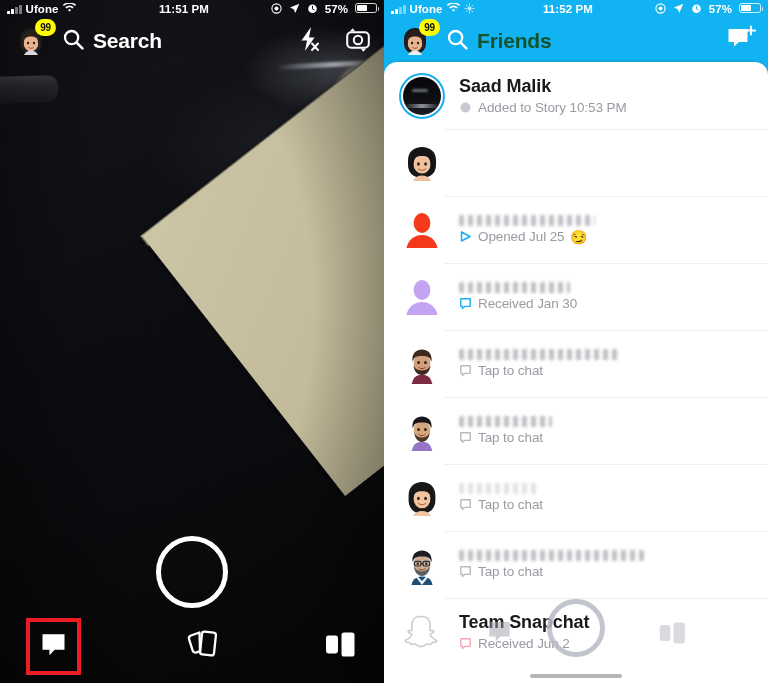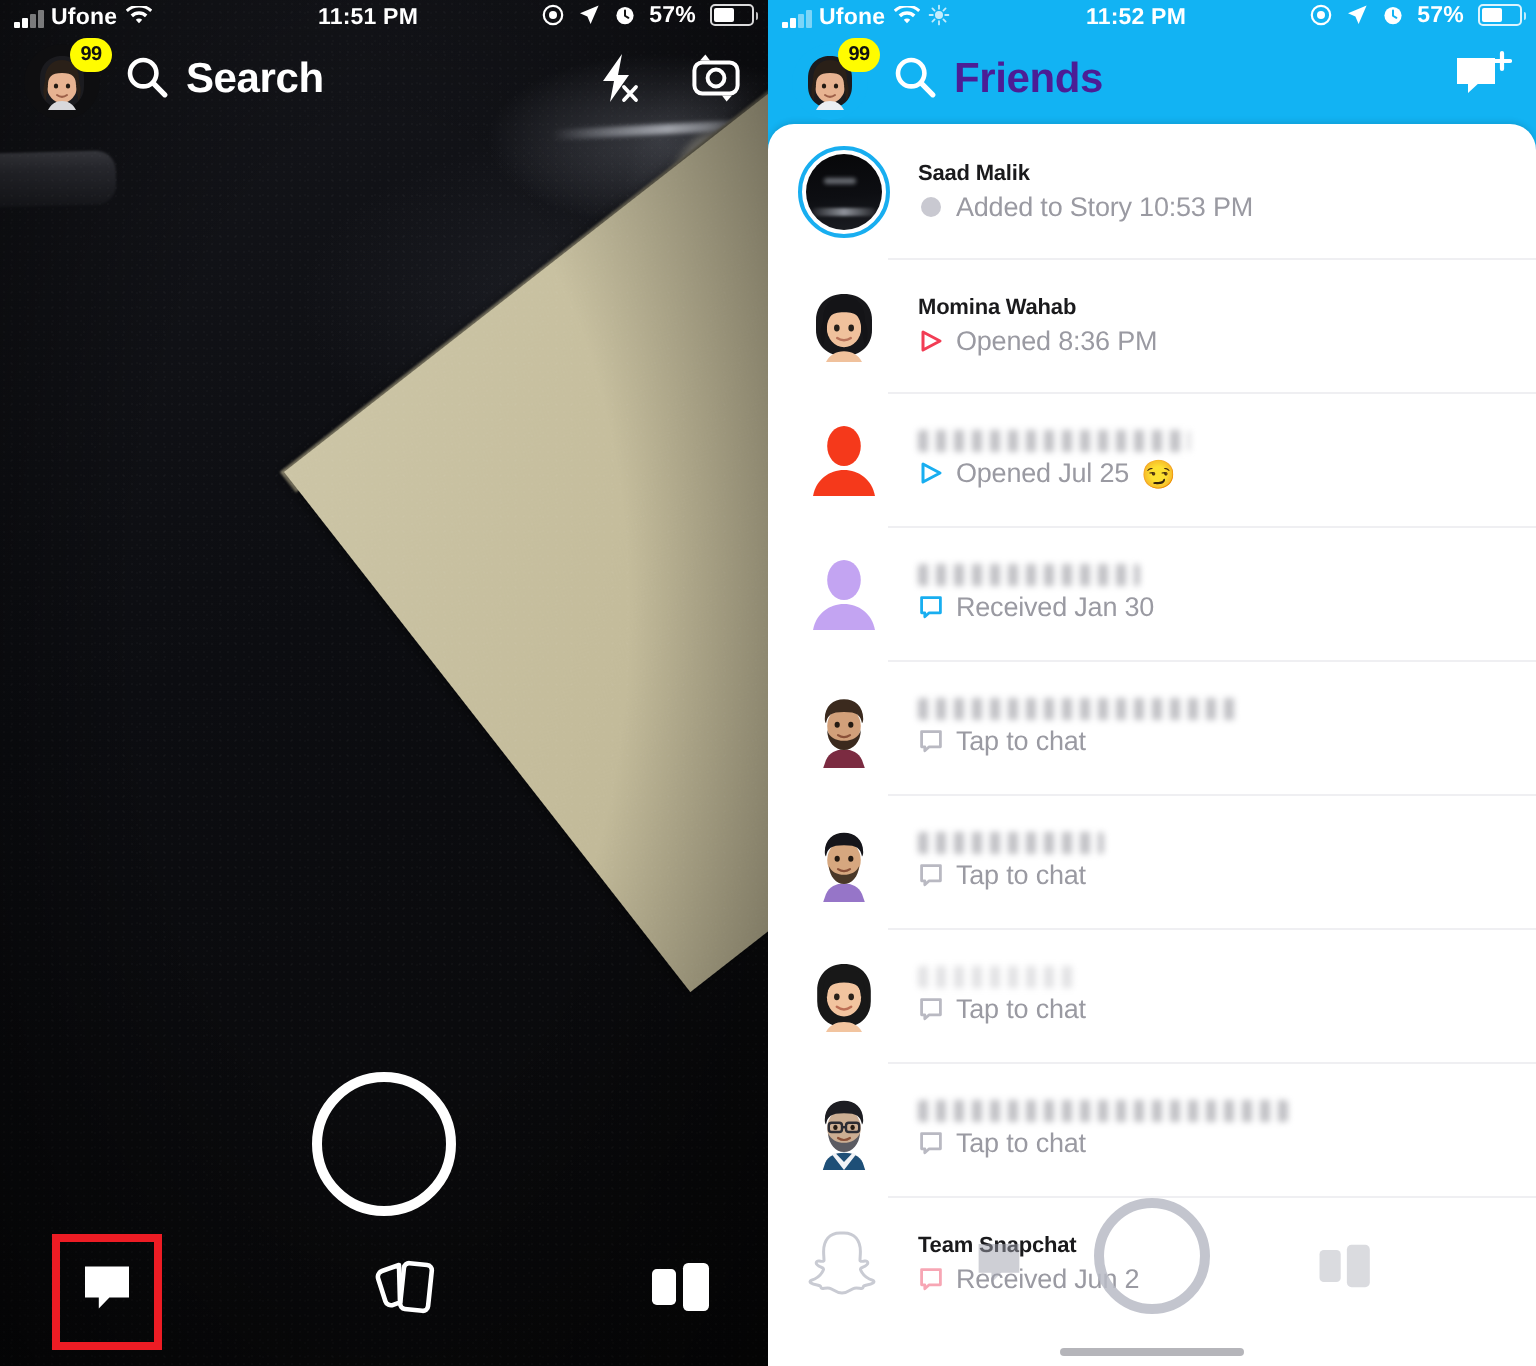--- a/index.html
+++ b/index.html
@@ -82,40 +82,40 @@
     width:72px; height:72px; border:5px solid #fff; border-radius:50%; z-index:20; }
   .cam-bottom { position:absolute; bottom:0; left:0; right:0; height:74px;
     display:flex; align-items:center; justify-content:space-between; padding:0 26px; z-index:20; }
   .hl-box { border:4px solid #ED1C24; padding:9px 10px; display:flex; align-items:center;
     justify-content:center; }
 
   
   .friends { position:absolute; inset:0; background:#12B3F3; }
   .fr-topbar { position:absolute; top:18px; left:0; right:0; height:46px;
     display:flex; align-items:center; padding:0 12px; z-index:20; }
-  .fr-title { color:#4c1d95; font-size:21px; font-weight:bold; letter-spacing:-.2px; }
+  .fr-title { color:#14532d; font-size:21px; font-weight:bold; letter-spacing:-.2px; }
   .fr-card { position:absolute; top:62px; left:0; right:0; bottom:0;
     background:#fff; border-radius:13px 13px 0 0; overflow:hidden;
     box-shadow:0 -1px 3px rgba(0,0,0,.12); }
   .row { position:relative; display:flex; align-items:center; height:67px; padding:0 0 0 14px; }
   .row + .row::before { content:""; position:absolute; left:60px; right:0; top:0; height:1px;
     background:#EFEFF2; }
   .row-av { width:47px; height:47px; flex:0 0 47px; position:relative;
     display:flex; align-items:center; justify-content:center; }
   .story-ring { border:2.5px solid #18AEF0; border-radius:50%; padding:2px; }
   .thumb { width:38px; height:38px; border-radius:50%; overflow:hidden;
     background:linear-gradient(175deg,#070709 0%,#0d0e12 55%,#1b1d22 100%); position:relative; }
   .thumb::after { content:""; position:absolute; left:3px; right:3px; bottom:7px; height:4px;
     background:linear-gradient(90deg,rgba(255,255,255,.05),rgba(225,230,240,.6),rgba(255,255,255,.05));
     filter:blur(.7px); border-radius:2px; }
   .thumb::before { content:""; position:absolute; left:9px; top:12px; width:16px; height:3px;
     background:rgba(220,226,238,.45); filter:blur(1px); border-radius:2px; }
   .row-txt { margin-left:14px; display:flex; flex-direction:column; justify-content:center; gap:3px;
     flex:1; min-width:0; }
-  .row-name { font-size:11px; color:#1A1A1C; font-weight:bold; letter-spacing:-.1px;
+  .row-name { font-size:18px; color:#1A1A1C; font-weight:bold; letter-spacing:-.1px;
     white-space:nowrap; overflow:hidden; }
   .row-blur { height:11px; border-radius:2px; opacity:.55;
     background:repeating-linear-gradient(90deg,#8d8d95 0 5px, #ffffff 5px 9px);
     filter:blur(1.6px); }
   .row-sub { display:flex; align-items:center; gap:6px; font-size:13.5px; color:#9A9AA2;
     letter-spacing:-.1px; }
   .emoji { font-size:14px; }
 
   
   .gl { flex:0 0 auto; display:inline-flex; }
@@ -379,31 +379,20 @@
               <ellipse cx="22" cy="23" rx="8.6" ry="9.6" fill="#f0c19c"></ellipse>
               <path d="M11.6 18.6C11.6 11 16.4 7 22 7s10.4 4 10.4 11.6c0 2.4-.6 3.6-1.8 3.9 0-4.8-1.8-7.4-8.6-7.4s-8.6 2.6-8.6 7.4c-1.2-.3-1.8-1.5-1.8-3.9z" fill="#141417"></path>
               <path d="M12 19c-2 3-2.4 9-.4 12.6L13.5 23z" fill="#141417"></path>
               <path d="M32 19c2 3 2.4 9 .4 12.6L30.5 23z" fill="#141417"></path>
               <ellipse cx="18.4" cy="23" rx="1.4" ry="1.7" fill="#26201a"></ellipse>
               <ellipse cx="25.6" cy="23" rx="1.4" ry="1.7" fill="#26201a"></ellipse>
               <path d="M18.6 28c2 1.5 4.8 1.5 6.8 0" stroke="#b9735a" stroke-width="1.2" fill="none" stroke-linecap="round"></path>
               <path d="M13 40c1.8-3.6 5-5.4 9-5.4s7.2 1.8 9 5.4z" fill="#f0c19c"></path>
             </svg>
           </div>
-          <div class="row-txt">
-            <div class="row-name">Momina Wahab</div>
-            <div class="row-sub">
-              <span class="gl">
-                <svg width="13" height="13" viewBox="0 0 13 13">
-                    <path d="M2.5 2 11 6.5 2.5 11z" fill="none" stroke="#F23C54" stroke-width="1.5" stroke-linejoin="round"></path>
-                  </svg>
-              </span>
-              <span>Opened 8:36 PM</span>
-            </div>
-          </div>
         </div>
 
         <div class="row">
           <div class="row-av">
             <svg width="44" height="44" viewBox="0 0 44 44">
               <ellipse cx="22" cy="15" rx="8.4" ry="10" fill="#F5391B"></ellipse>
               <path d="M6.5 40c1.6-8.4 8.2-13 15.5-13s13.9 4.6 15.5 13z" fill="#F5391B"></path>
             </svg>
           </div>
           <div class="row-txt">

